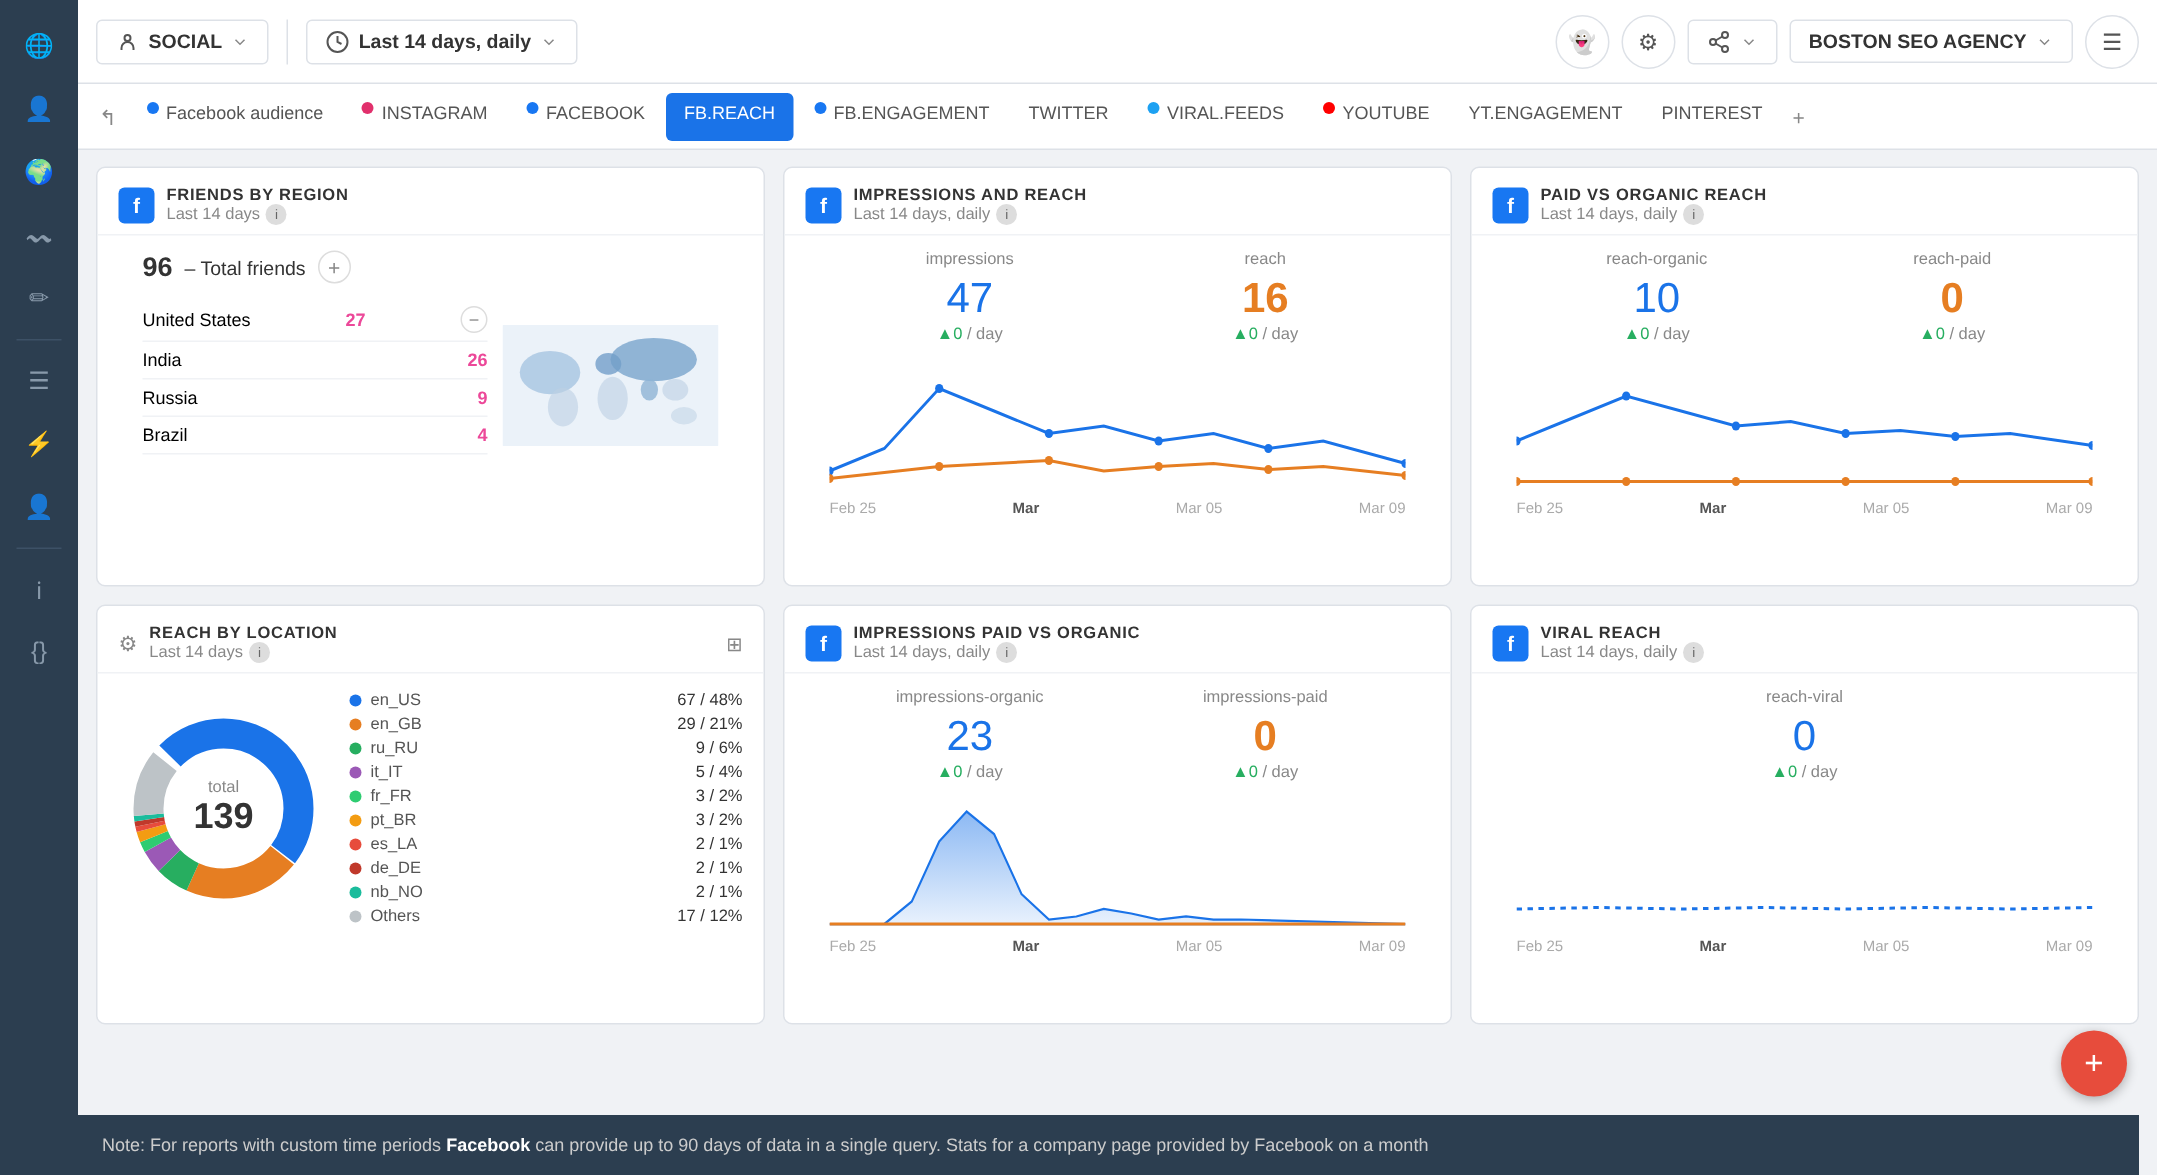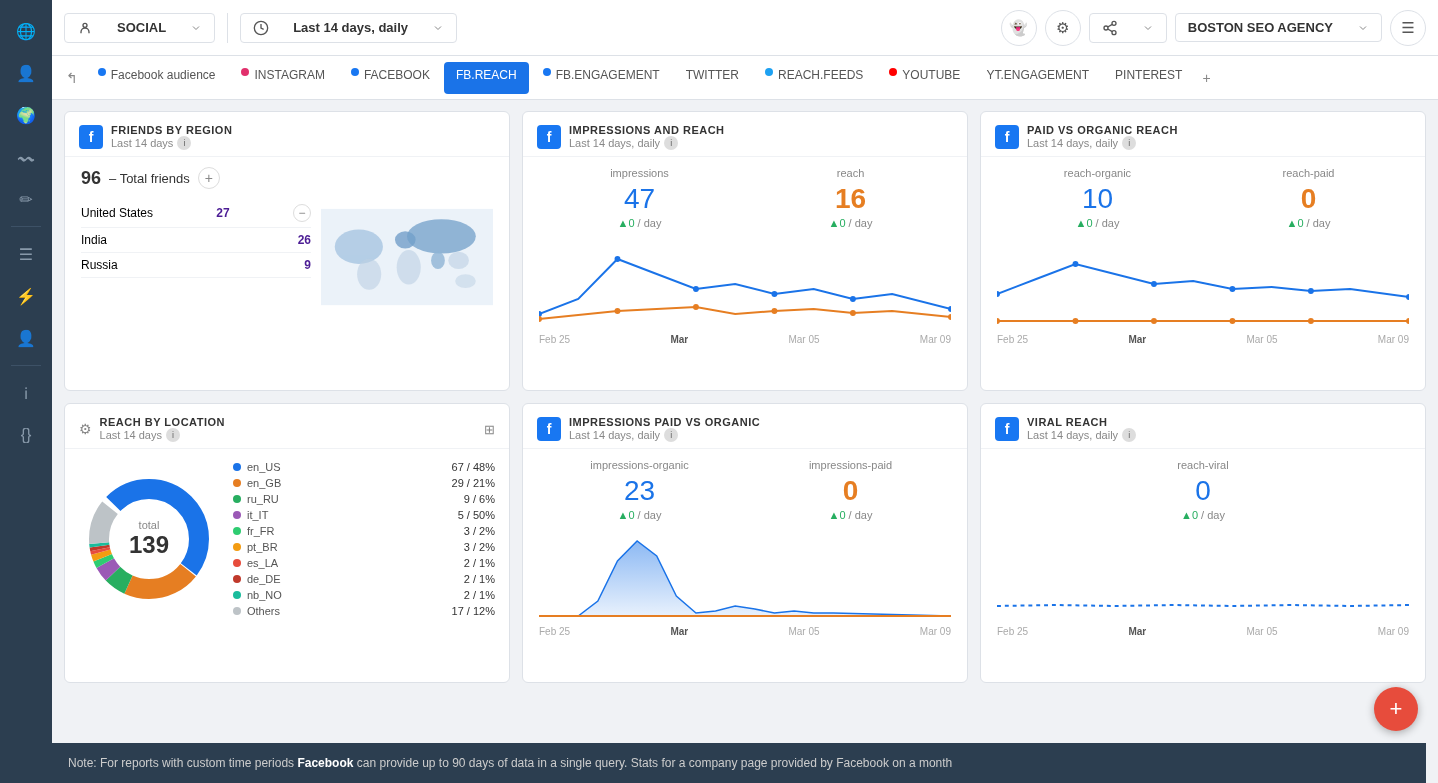--- a/index.html
+++ b/index.html
@@ -18,21 +18,21 @@
     .sidebar-icon.active { color: #fff; }
     .sidebar-divider { width: 30px; height: 1px; background: #3d5166; margin: 6px 0; }
 
     
     .topbar {
       position: fixed; left: 52px; top: 0; right: 0; height: 56px;
       background: #fff; border-bottom: 1px solid #dde1e7;
       display: flex; align-items: center; padding: 0 12px; gap: 8px; z-index: 99;
     }
     .topbar-select {
-      display: flex; align-items: center; gap: 24px; padding: 6px 12px;
+      display: flex; align-items: center; gap: 6px; padding: 6px 12px;
       border: 1px solid #dde1e7; border-radius: 4px; cursor: pointer;
       background: #fff; font-size: 13px; font-weight: 600; color: #333;
     }
     .topbar-select svg { color: #888; }
     .topbar-sep { width: 1px; height: 30px; background: #dde1e7; margin: 0 4px; }
     .topbar-right { margin-left: auto; display: flex; align-items: center; gap: 8px; }
     .icon-btn {
       width: 36px; height: 36px; border-radius: 50%; border: 1px solid #dde1e7;
       display: flex; align-items: center; justify-content: center; cursor: pointer;
       background: #fff; color: #555; font-size: 15px;
@@ -79,35 +79,35 @@
       display: flex; align-items: center; gap: 8px; padding: 12px 14px 6px;
       border-bottom: 1px solid #f0f2f5;
     }
     .fb-icon {
       width: 24px; height: 24px; background: #1877f2; border-radius: 4px;
       display: flex; align-items: center; justify-content: center; color: #fff; font-size: 14px; font-weight: 700; flex-shrink: 0;
     }
     .card-title { font-size: 11px; font-weight: 700; color: #333; letter-spacing: 0.5px; text-transform: uppercase; }
     .card-subtitle { font-size: 11px; color: #888; display: flex; align-items: center; gap: 4px; }
     .info-icon { width: 14px; height: 14px; border-radius: 50%; background: #ddd; display: inline-flex; align-items: center; justify-content: center; font-size: 9px; color: #666; cursor: pointer; }
-    .card-body { padding: 10px 16px; }
+    .card-body { padding: 10px 30px; }
 
     
     .friends-region { display: flex; gap: 10px; }
     .region-left { flex: 0 0 230px; }
     .region-total { display: flex; align-items: center; gap: 8px; margin-bottom: 10px; font-size: 13px; }
     .region-total strong { font-size: 18px; color: #333; }
     .add-btn { width: 22px; height: 22px; border-radius: 50%; border: 1px solid #ddd; display: flex; align-items: center; justify-content: center; cursor: pointer; color: #888; font-size: 14px; }
     .region-list { list-style: none; }
     .region-item {
       display: flex; align-items: center; justify-content: space-between;
       padding: 5px 0; border-bottom: 1px solid #f0f2f5; font-size: 12px;
     }
     .region-item a { color: #000000; text-decoration: none; }
-    .region-item .count { font-weight: 600; color: #4c1d95; }
+    .region-item .count { font-weight: 600; color: #ec4899; }
     .region-item .minus-btn { width: 18px; height: 18px; border-radius: 50%; border: 1px solid #ddd; display: flex; align-items: center; justify-content: center; cursor: pointer; color: #888; font-size: 12px; }
     .map-container { flex: 1; display: flex; align-items: center; justify-content: center; min-height: 180px; }
 
     
     .metric-grid { display: grid; grid-template-columns: 1fr 1fr; gap: 10px; margin-bottom: 10px; text-align: center; }
     .metric-item {}
     .metric-label { font-size: 11px; color: #888; margin-bottom: 4px; }
     .metric-value { font-size: 28px; font-weight: 300; }
     .metric-value.blue { color: #1a73e8; }
     .metric-value.orange { color: #e67e22; font-weight: bold; }
@@ -239,21 +239,21 @@
   </div>
   <div class="nav-tab">
     <span class="dot" style="background:#1877f2"></span>
     <span>FB.ENGAGEMENT</span>
   </div>
   <div class="nav-tab">
     <span>TWITTER</span>
   </div>
   <div class="nav-tab">
     <span class="dot" style="background:#1da1f2"></span>
-    <span>REACH.FEEDS</span>
+    <span>VIRAL.FEEDS</span>
   </div>
   <div class="nav-tab">
     <span class="dot" style="background:#ff0000"></span>
     <span>YOUTUBE</span>
   </div>
   <div class="nav-tab">
     <span>YT.ENGAGEMENT</span>
   </div>
   <div class="nav-tab">
     <span>PINTEREST</span>
@@ -296,20 +296,24 @@
                   <div class="minus-btn">−</div>
                 </li>
                 <li class="region-item">
                   <a href="#">India</a>
                   <span class="count">26</span>
                 </li>
                 <li class="region-item">
                   <a href="#">Russia</a>
                   <span class="count">9</span>
                 </li>
+                <li class="region-item">
+                  <a href="#">Brazil</a>
+                  <span class="count">4</span>
+                </li>
               </ul>
             </div>
             <div class="map-container">
               <svg viewBox="0 0 500 280" class="map-svg">
 
                 <rect width="500" height="280" fill="#e8f0f8"></rect>
 
                 <ellipse cx="110" cy="110" rx="70" ry="50" fill="#8db4d8" opacity="0.7"></ellipse>
 
                 <ellipse cx="140" cy="190" rx="35" ry="45" fill="#b0c8e0" opacity="0.6"></ellipse>
@@ -491,21 +495,21 @@
                   <span class="legend-dot" style="background:#27ae60"></span>
                   <span>ru_RU</span>
                 </div>
               <div class="legend-values">9 / 6%</div>
             </div>
             <div class="legend-item">
               <div class="legend-label">
                   <span class="legend-dot" style="background:#9b59b6"></span>
                   <span>it_IT</span>
                 </div>
-              <div class="legend-values">5 / 50%</div>
+              <div class="legend-values">5 / 4%</div>
             </div>
             <div class="legend-item">
               <div class="legend-label">
                   <span class="legend-dot" style="background:#2ecc71"></span>
                   <span>fr_FR</span>
                 </div>
               <div class="legend-values">3 / 2%</div>
             </div>
             <div class="legend-item">
               <div class="legend-label">

